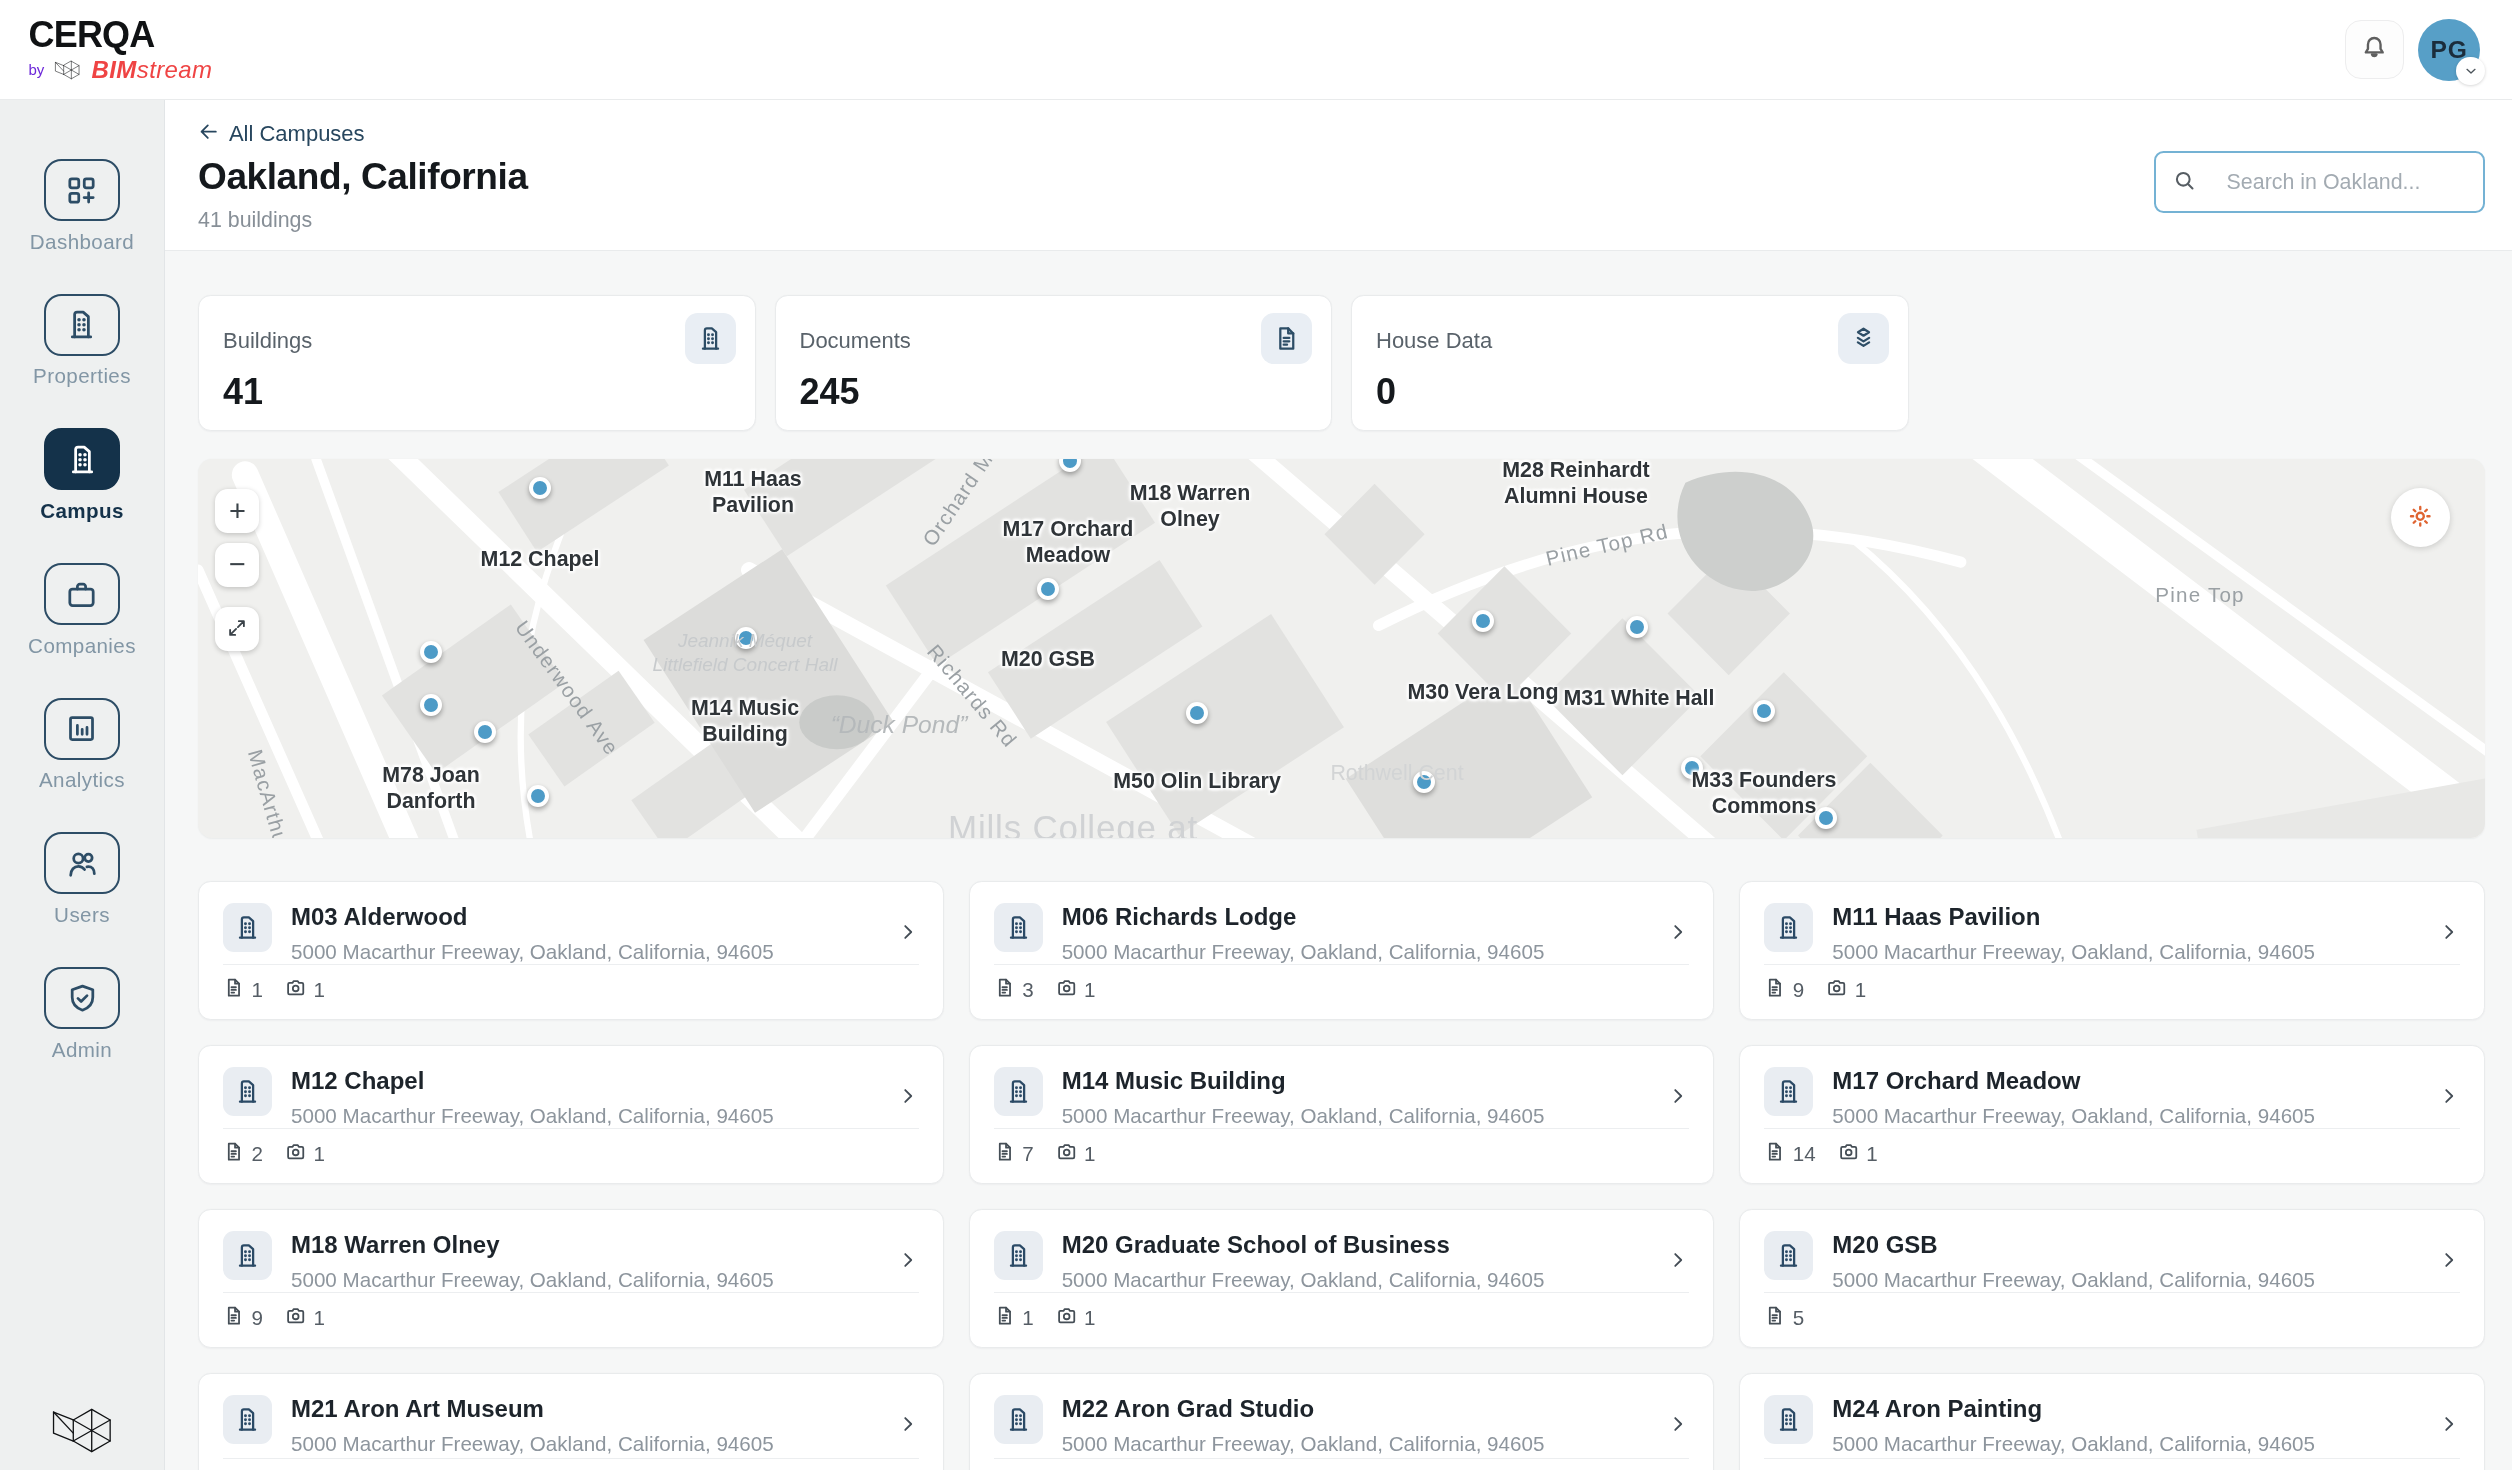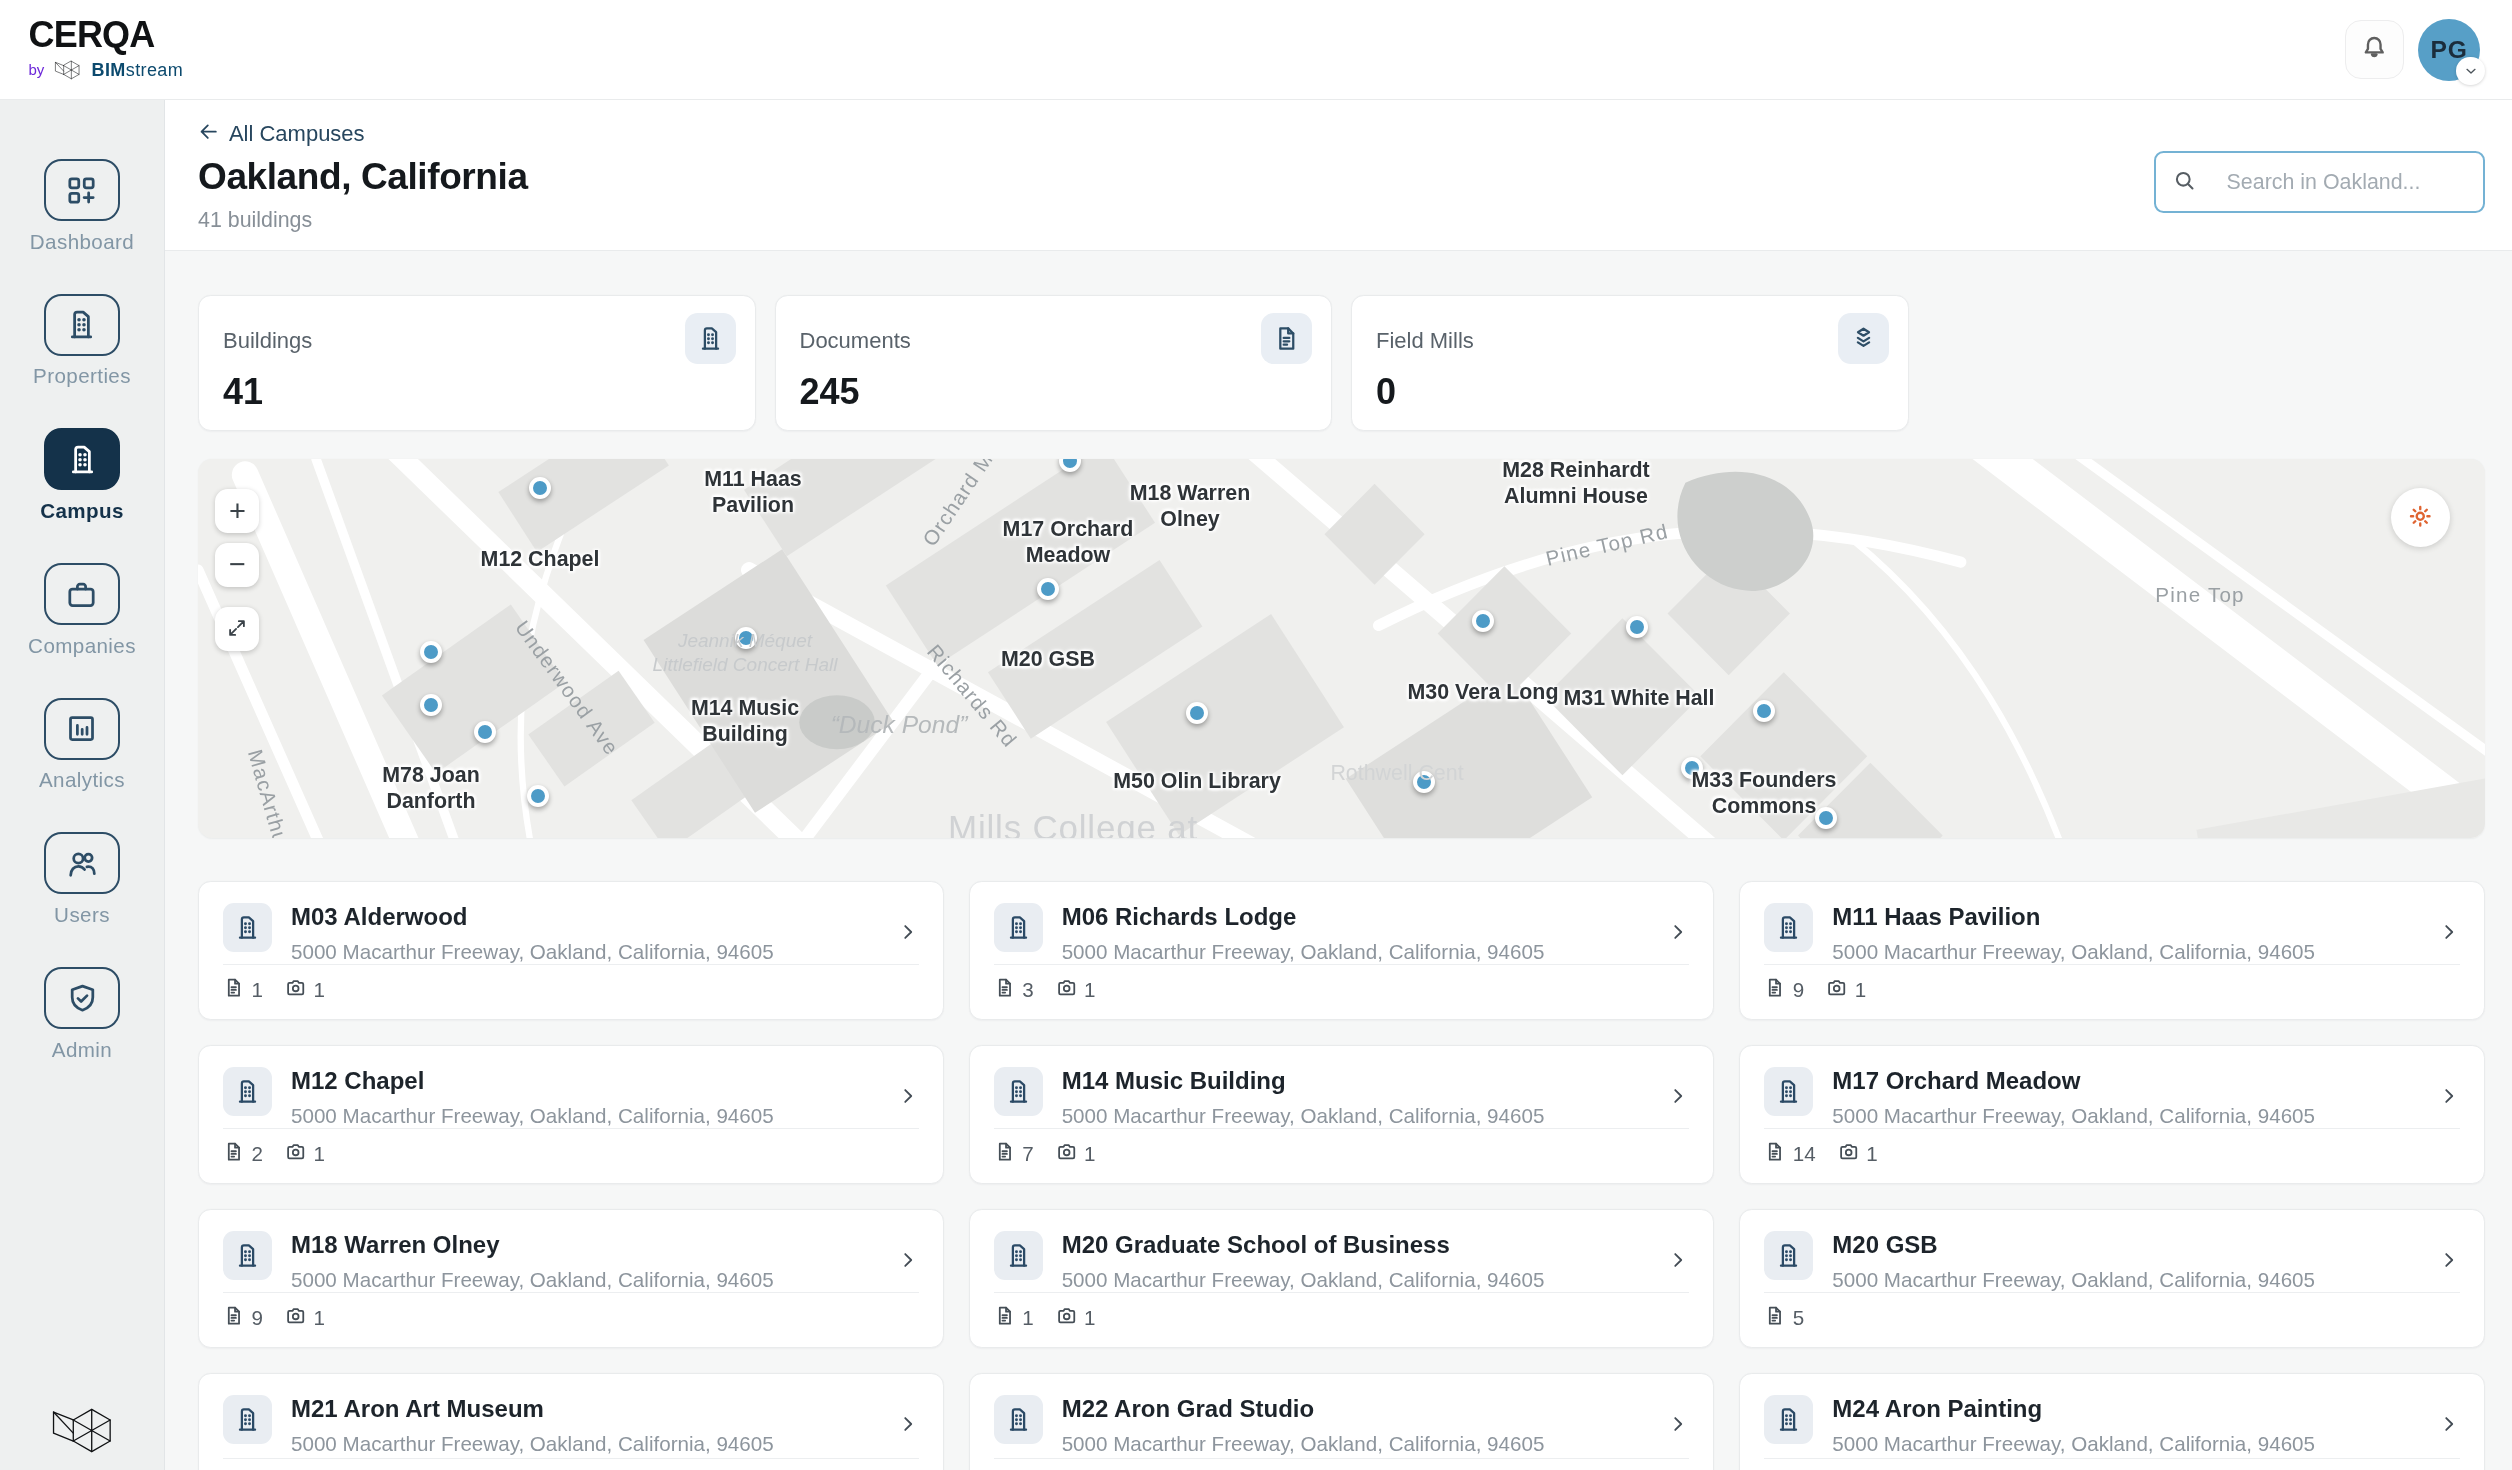--- a/index.html
+++ b/index.html
@@ -8,21 +8,21 @@
 
   
   .header { position:relative; height:100px; background:#fff; border-bottom:1.6px solid #e9ebec;
     display:flex; align-items:center; padding:0 32px 0 28.5px; z-index:5; }
   .logo-block { display:flex; flex-direction:column; line-height:1; }
   .logo-title { font-size:36px; font-weight:800; letter-spacing:-0.8px; color:#101214; }
   .logo-sub { display:flex; align-items:center; gap:7.1px; margin-top:4.8px; }
   .logo-by { font-size:15px; color:#6d28d9; }
   .logo-mark { width:33px; height:24px; color:#101214; }
   .logo-mark svg { width:100%; height:100%; }
-  .logo-brand { font-size:18px; color:#0c4a6e; letter-spacing:0.4px; }
+  .logo-brand { font-size:24px; color:#ef4444; letter-spacing:0.4px;font-style:italic; }
   .logo-brand b { font-weight:800; }
   .header-right { margin-left:auto; display:flex; align-items:center; gap:14.3px; }
   .bell-btn { width:59px; height:59px; border-radius:16px; background:#fdfdfd;
     border:1.6px solid #ededee; display:flex; align-items:center; justify-content:center; color:#5f5f5f; cursor:pointer; }
   .bell-btn svg { width:28.5px; height:28.5px; }
   .avatar { position:relative; width:62px; height:62px; border-radius:50%; background:#579fc7;
     display:flex; align-items:center; justify-content:center; cursor:pointer; }
   .avatar-initials { font-size:24.6px; font-weight:700; color:#1b2d3c; letter-spacing:0.8px; }
   .avatar-caret { position:absolute; right:-4.8px; bottom:-4.8px; width:28.5px; height:28.5px; border-radius:50%;
     background:#fff; box-shadow:0 0.8px 3.2px rgba(0,0,0,.18); display:flex; align-items:center; justify-content:center; color:#4c545b; }
@@ -281,21 +281,21 @@
             <div class="stat-chip">
               <svg class="icon" viewBox="0 0 24 24">
                 <path d="M6.5 3h7L18 7.5V21H6.5z"></path>
                 <path d="M13.5 3v4.5H18"></path>
                 <path d="M9.5 11.5h5M9.5 14.5h5M9.5 17.5h3"></path>
               </svg>
             </div>
             <div class="stat-value">245</div>
           </div>
           <div class="stat-card">
-            <div class="stat-label">Field Mills</div>
+            <div class="stat-label">House Data</div>
             <div class="stat-chip">
               <svg class="icon" viewBox="0 0 24 24">
                 <path d="M12 3.3l4.9 3.1L12 9.5 7.1 6.4 12 3.3z"></path>
                 <path d="M7 11.4l5 3.2 5-3.2"></path>
                 <path d="M7 15.4l5 3.2 5-3.2"></path>
               </svg>
             </div>
             <div class="stat-value">0</div>
           </div>
         </section>

